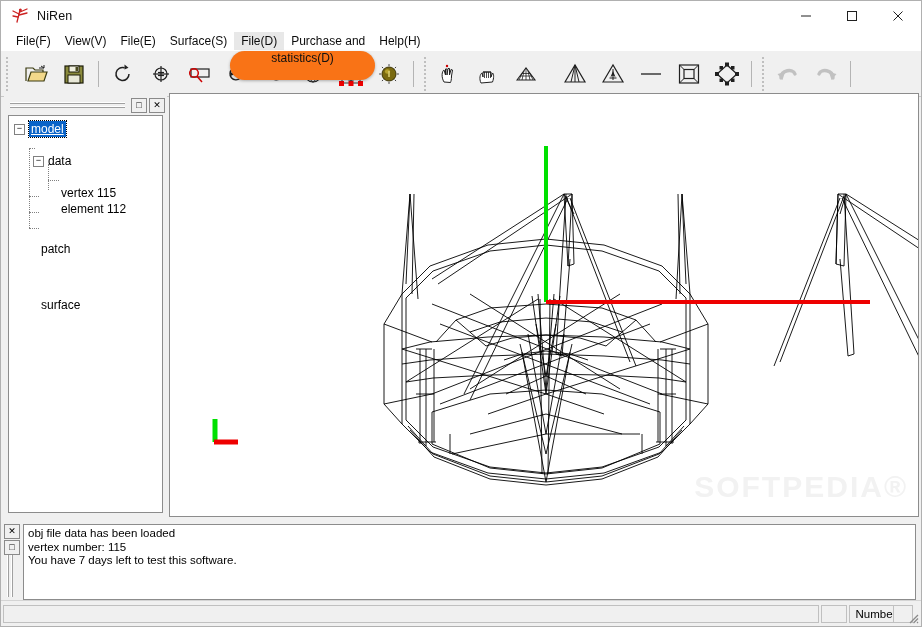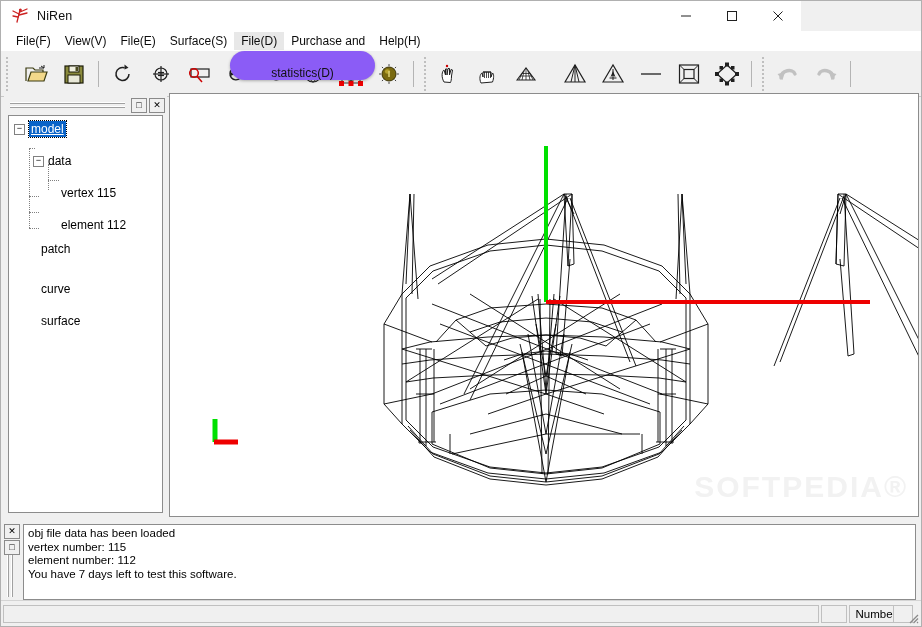--- a/index.html
+++ b/index.html
@@ -5,21 +5,21 @@
   html,body{margin:0;padding:0;}
   body{
     width:922px;height:627px;overflow:hidden;
     font-family:"Liberation Sans",sans-serif;
     background:#ffffff;
     -webkit-font-smoothing:none;
   }
   .app{position:relative;width:922px;height:627px;background:#f0f0f0;border:1px solid #b0b0b0;box-sizing:border-box;}
 
   
-  .titlebar{position:absolute;left:0;top:0;width:800px;height:30px;background:#ffffff;display:flex;align-items:center;}
+  .titlebar{position:absolute;left:0;top:0;width:920px;height:30px;background:#ffffff;display:flex;align-items:center;}
   .title-icon{width:18px;height:18px;margin-left:10px;margin-right:8px;position:relative;flex:none;}
   .title-text{font-size:12.5px;color:#101010;letter-spacing:.1px;}
   .winbtns{position:absolute;right:0;top:0;height:30px;display:flex;}
   .winbtn{width:46px;height:30px;display:flex;align-items:center;justify-content:center;background:#ffffff;}
   .winbtn svg{display:block;}
 
   
   .menubar{position:absolute;left:0;top:30px;width:920px;height:20px;background:#ffffff;display:flex;align-items:center;padding-left:8px;box-sizing:border-box;}
   .menuitem{font-size:12px;color:#0c0c0c;padding:2px 7px;white-space:nowrap;line-height:14px;}
   .menuitem.active{background:#e8e8e8;}
@@ -28,22 +28,22 @@
   .toolbar{position:absolute;left:0;top:50px;width:920px;height:45px;background:#f0f0f0;border-bottom:1px solid #c8c8c8;display:flex;align-items:center;}
   .grip{width:8px;height:34px;margin-left:2px;margin-right:2px;flex:none;
         background:repeating-linear-gradient(to bottom,#bfbfbf 0 2px,transparent 2px 4px);
         background-size:2px 4px;background-repeat:repeat-y;background-position:3px 0;}
   .tbtn{width:38px;height:38px;display:flex;align-items:center;justify-content:center;flex:none;}
   .tbtn svg{display:block;}
   .tsep{width:1px;height:26px;background:#b4b4b4;margin:0 5px;flex:none;}
   .tbtn.disabled{opacity:.45;}
 
   
-  .popup{position:absolute;left:229px;top:50px;width:145px;height:29px;background:#8b5cf6;
-         border-radius:15px;box-shadow:0 1px 3px rgba(0,0,0,.28);display:flex;align-items:flex-end;justify-content:center;z-index:40;}
+  .popup{position:absolute;left:229px;top:50px;width:145px;height:29px;background:#f97316;
+         border-radius:15px;box-shadow:0 1px 3px rgba(0,0,0,.28);display:flex;align-items:flex-start;justify-content:center;z-index:40;}
   .popup span{font-size:12px;color:#111;}
 
   
   .leftpanel{position:absolute;left:3px;top:95px;width:163px;height:421px;background:#f0f0f0;box-sizing:border-box;}
   .panelhdr{position:relative;height:18px;display:flex;align-items:center;padding:0 2px;}
   .gripbars{flex:1;height:10px;margin-left:4px;margin-right:4px;
         background:linear-gradient(to bottom,transparent 2px,#ffffff 2px,#ffffff 3px,#a0a0a0 3px,#a0a0a0 4px,transparent 4px,transparent 6px,#ffffff 6px,#ffffff 7px,#a0a0a0 7px,#a0a0a0 8px,transparent 8px);}
   .pbtn{width:14px;height:13px;border:1px solid #8a8a8a;background:#f0f0f0;margin-left:2px;
         display:flex;align-items:center;justify-content:center;font-size:9px;line-height:9px;color:#000;font-family:"Liberation Sans",sans-serif;}
   .treebox{position:absolute;left:4px;top:19px;width:155px;height:398px;background:#ffffff;border:1px solid #8c8c8c;box-sizing:border-box;overflow:hidden;}
@@ -354,28 +354,25 @@
           <div class="expander" style="left:5px">−</div>
           <div class="lbl sel" style="left:20px">model</div>
         </div>
         <div class="trow" style="top:16px">
           <div class="expander" style="left:24px">−</div>
           <div class="lbl" style="left:39px">data</div>
         </div>
         <div class="trow" style="top:32px">
           <div class="lbl" style="left:52px">vertex 115</div>
         </div>
-        <div class="trow" style="top:48px">
+        <div class="trow" style="top:32px">
           <div class="lbl" style="left:52px">element 112</div>
         </div>
         <div class="trow" style="top:56px">
           <div class="lbl" style="left:32px">patch</div>
-        </div>
-        <div class="trow" style="top:80px">
-          <div class="lbl" style="left:32px">curve</div>
         </div>
         <div class="trow" style="top:96px">
           <div class="lbl" style="left:32px">surface</div>
         </div>
       </div>
     </div>
   </div>
 
   <div class="viewport">
     <svg width="748" height="422" viewBox="0 0 748 422">
@@ -473,21 +470,20 @@
 
   <div class="logwrap">
     <div class="logbtns">
       <div class="lbtn">✕</div>
       <div class="lbtn">□</div>
     </div>
     <div class="loggrip"></div>
     <div class="logbox">
       <div class="logline">obj file data has been loaded</div>
       <div class="logline">vertex number: 115</div>
-      <div class="logline">element number: 112</div>
       <div class="logline">You have 7 days left to test this software.</div>
     </div>
   </div>
 
   <div class="statusbar">
     <div class="spanel" style="left:2px;width:816px;">
       <span></span>
     </div>
     <div class="spanel" style="left:820px;width:26px;">
       <span></span>

